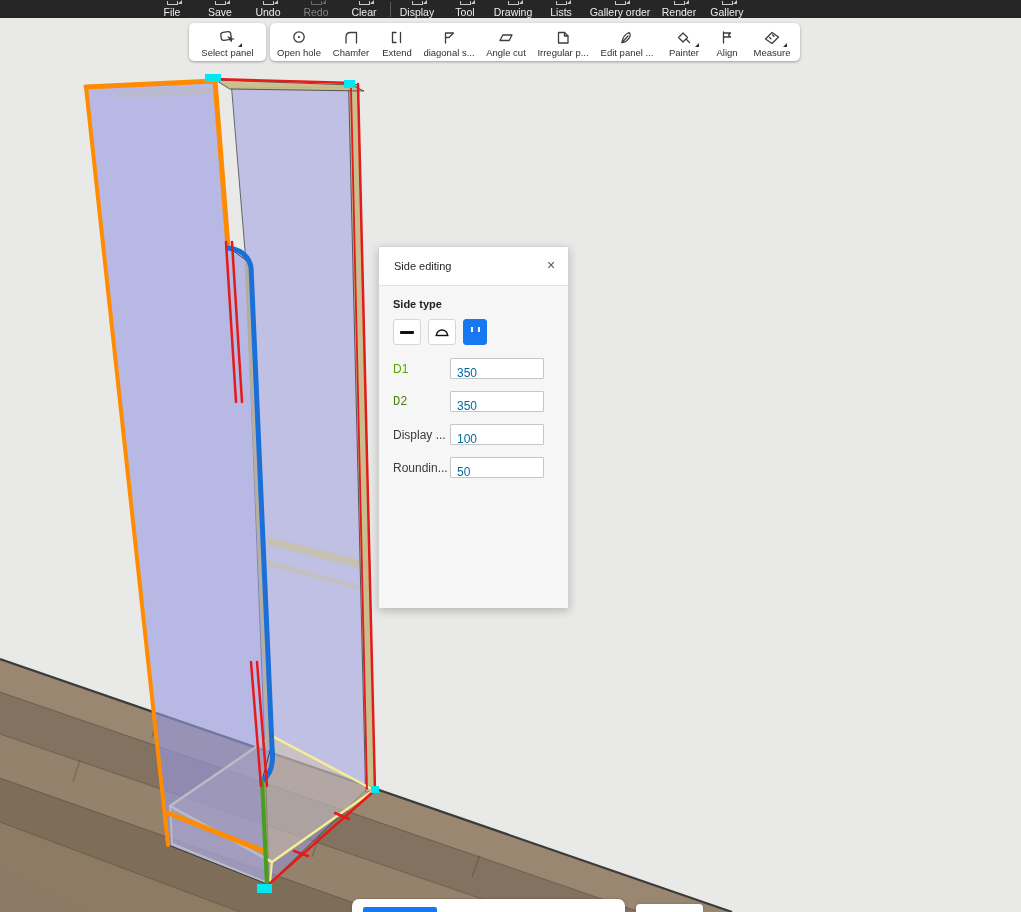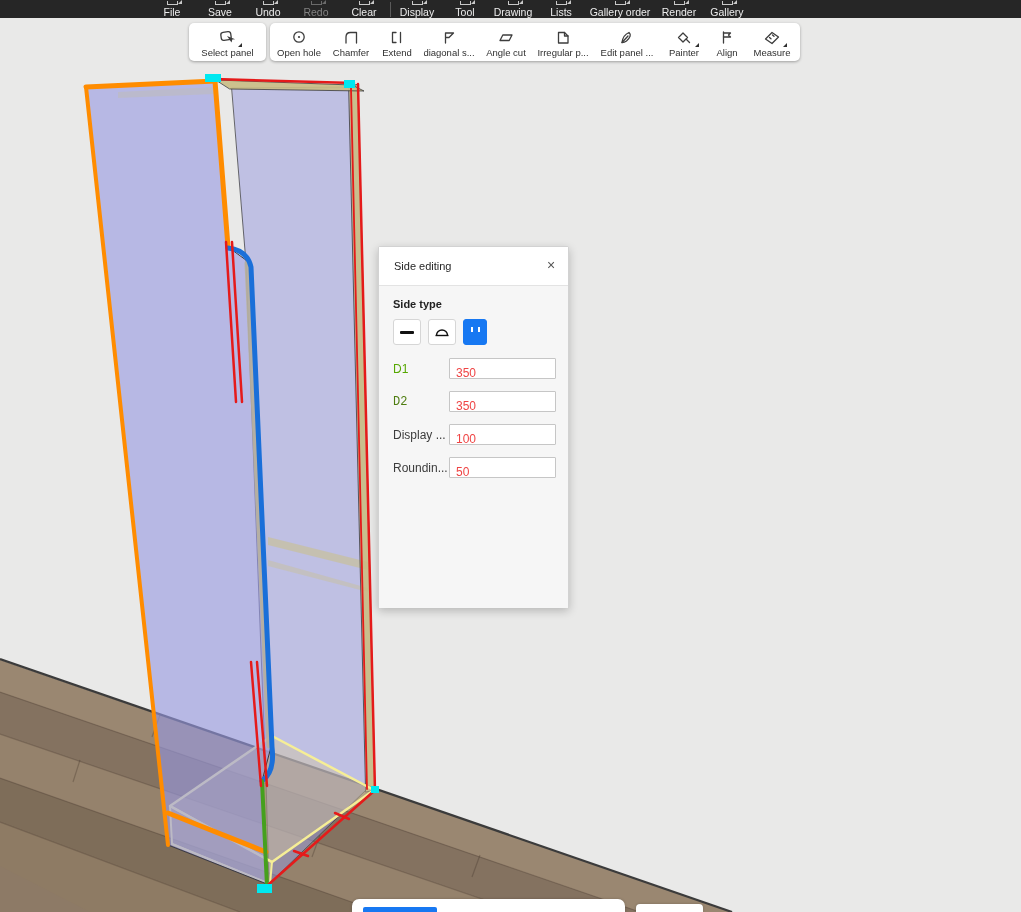--- a/index.html
+++ b/index.html
@@ -85,22 +85,22 @@
   }
   .stype-btn.selected{width:24px;background:#1778f2;border-color:#1778f2;gap:5px;}
   .stype-line{width:14px;height:3px;background:#111;border-radius:1px;}
   .stype-btn svg{stroke:#111;fill:none;stroke-width:1.4;}
   .stype-notch{width:2px;height:5px;background:#fff;margin-top:-6px;}
   .field-row{display:flex;align-items:center;margin-bottom:5.5px;margin-top:12px;}
   .field-label{width:57px;font-size:12px;color:#3c3c3c;white-space:nowrap;overflow:hidden;}
   .field-label.green{color:#56a700;}
   .field-label.orange{color:#4d7c0f;font-family:Liberation Mono, monospace;}
   .field-input{
-    width:107px;height:21px;border:1px solid #c6c6c6;background:#fff;border-radius:1px;
-    font-family:"Liberation Sans",sans-serif;font-size:12px;color:#ef4444;padding:8px 0 0 6px;outline:none;
+    width:94px;height:21px;border:1px solid #c6c6c6;background:#fff;border-radius:1px;
+    font-family:"Liberation Sans",sans-serif;font-size:12px;color:#0369a1;padding:8px 0 0 6px;outline:none;
   }
 
   
   .bottom-bar{
     position:absolute;left:352px;top:899px;width:273px;height:13px;background:#fff;
     border-radius:7px 7px 0 0;z-index:6;box-shadow:0 0 3px rgba(0,0,0,.2);
   }
   .bottom-bar-accent{
     position:absolute;left:11px;top:8px;width:74px;height:5px;border-radius:2px 2px 0 0;
   }

